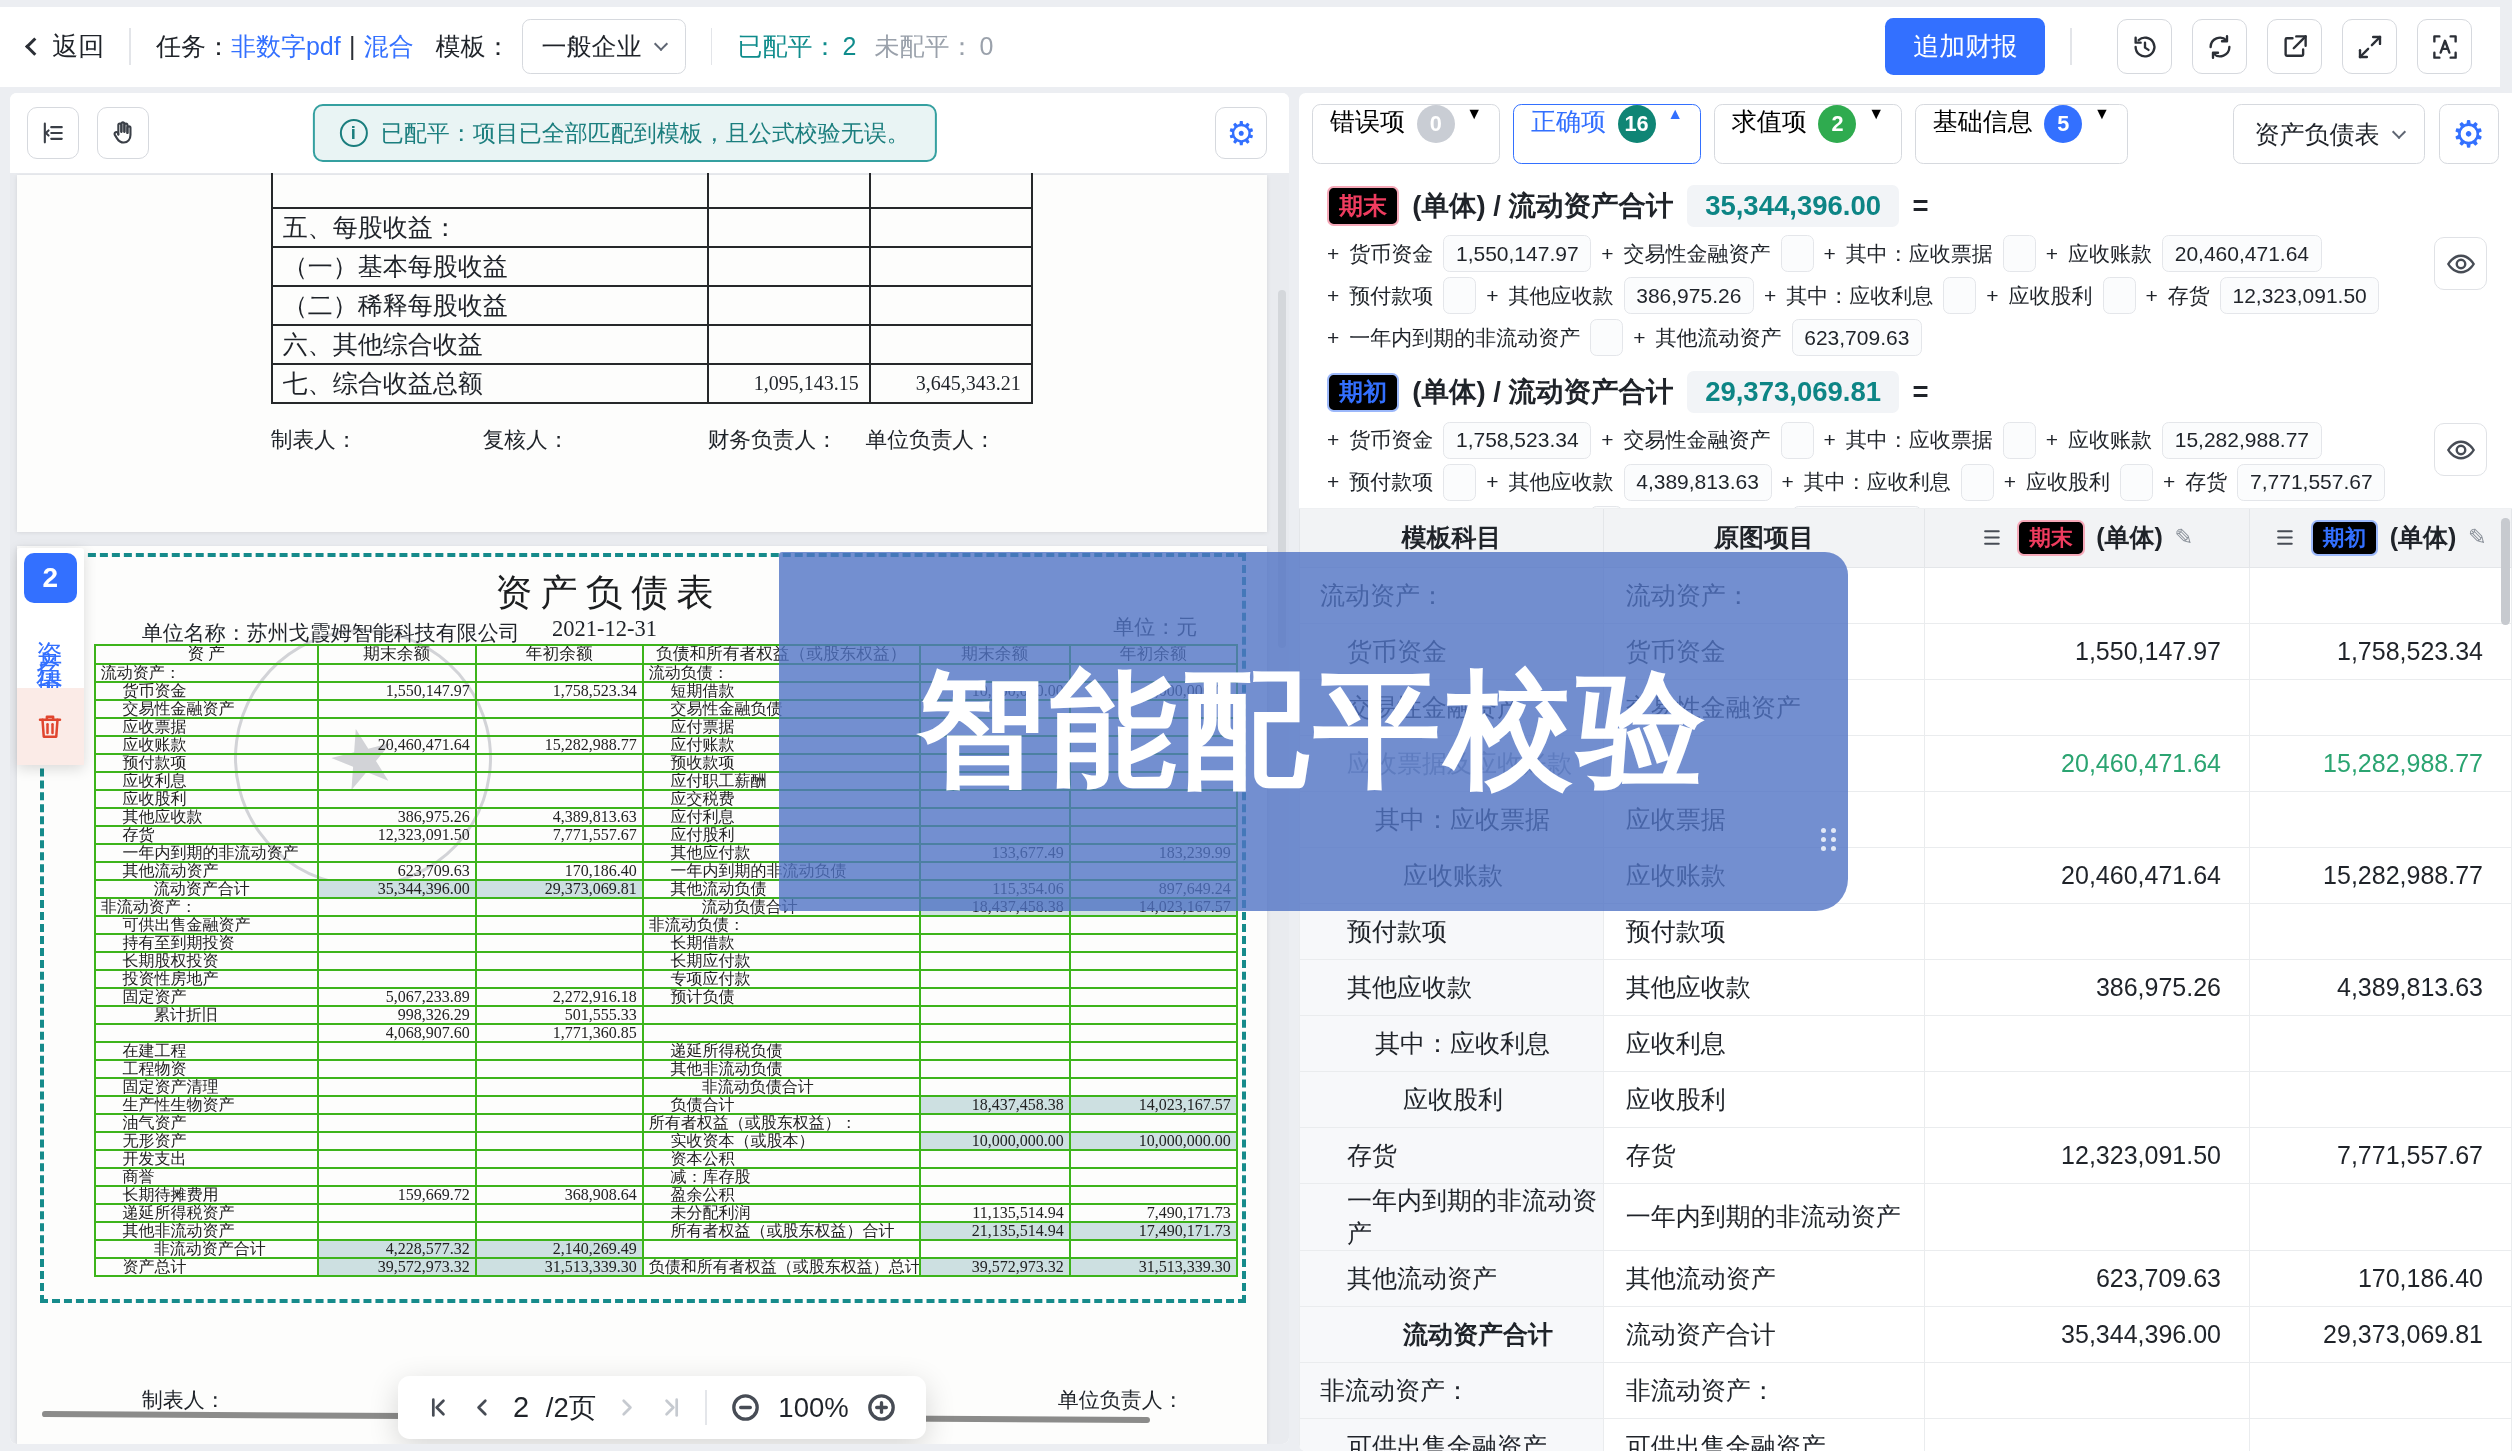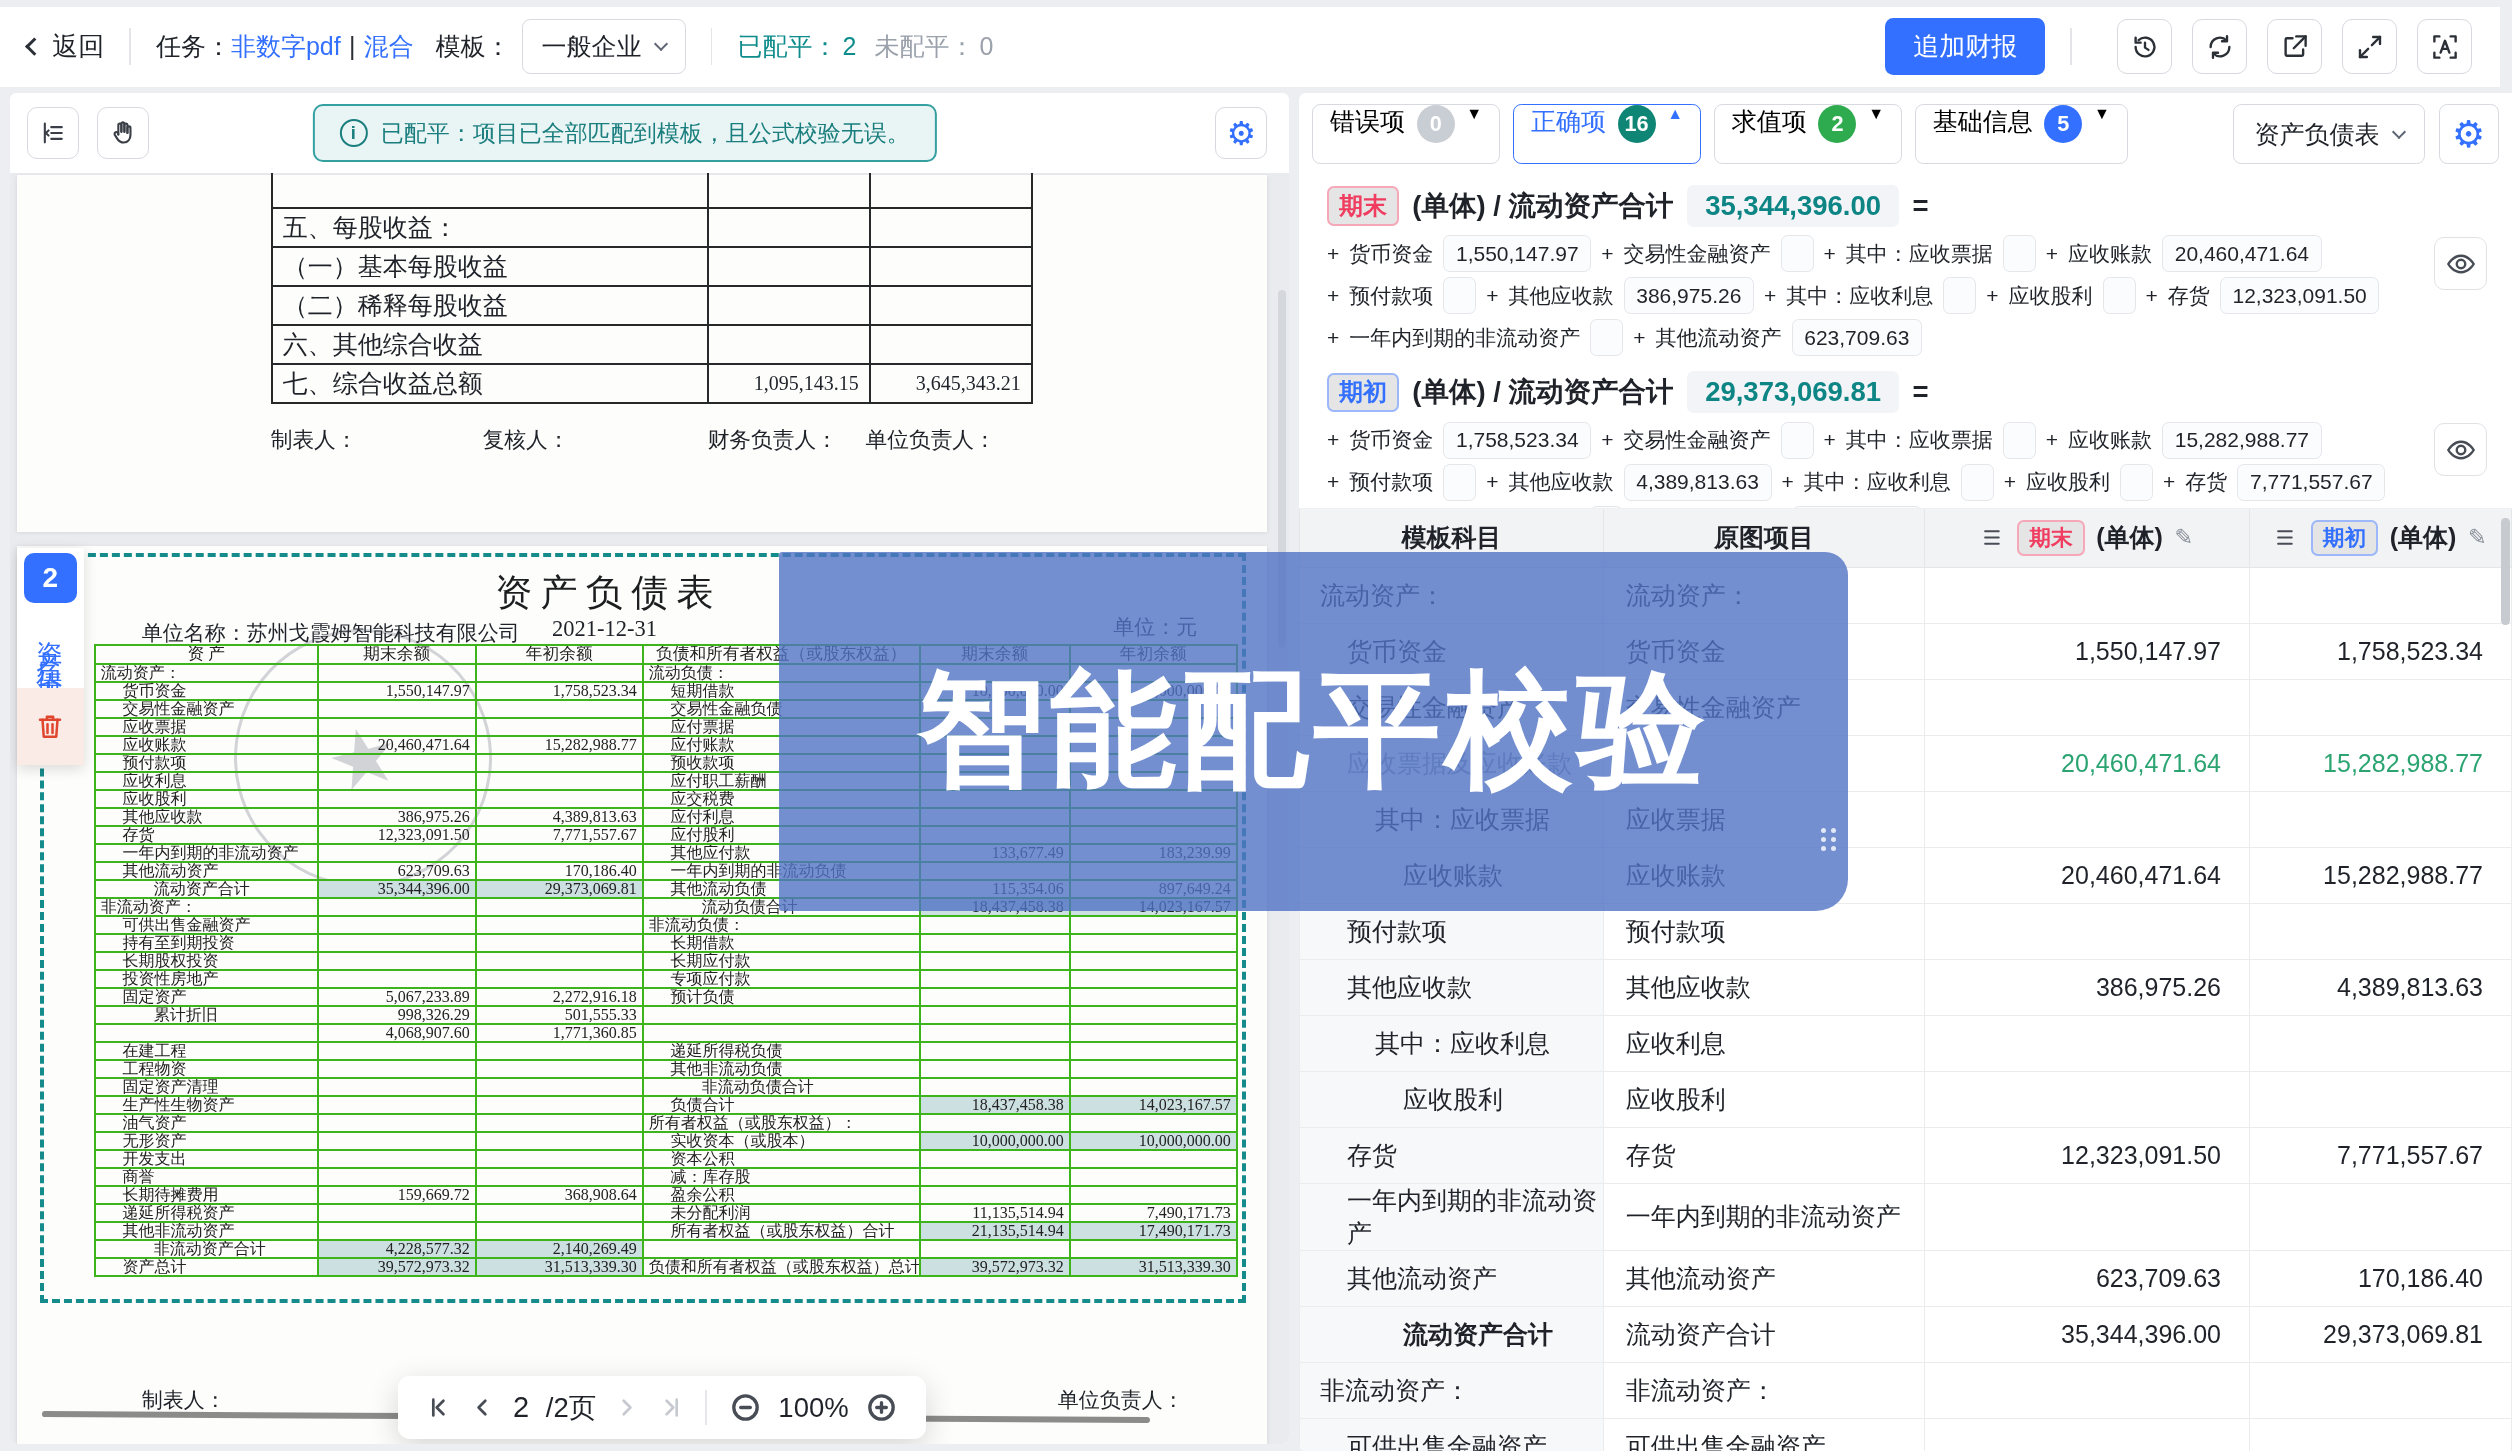--- a/index.html
+++ b/index.html
@@ -77,21 +77,21 @@
   .filter-btn.active { border-color:#3370ff; color:#3370ff; }
   .cnt { min-width:38px; height:38px; border-radius:19px; color:#fff; font-size:21.7px; font-weight:bold; display:flex; align-items:center; justify-content:center; padding:0 6.7px; }
   .cnt.gray{background:#c9cdd4;} .cnt.tealb{background:#0f8575;} .cnt.greenb{background:#2fab4f;} .cnt.blueb{background:#3370ff;}
   .caret { font-size:16px; }
   .filter-btn.active .caret { color:#3370ff; }
   .sheet-sel { margin-left:auto; display:flex; align-items:center; gap:15px; height:60px; border:1.7px solid #d6d9de; border-radius:8.3px; padding:0 20px; font-size:25px; background:#fff; }
   .gear2 { width:60px; height:60px; border:1.7px solid #d6d9de; border-radius:8.3px; display:flex; align-items:center; justify-content:center; color:#3370ff; font-size:37px; background:#fff; }
 
   .fblock { position:relative; padding:10px 92px 5px 28px; }
   .fline1 { display:flex; align-items:center; gap:13.3px; font-size:27.5px; font-weight:bold; }
-  .ptag { font-size:24px; font-weight:bold; padding:1.7px 10px; border-radius:6.7px; border:2.1px solid; background:#e5e5e5; }
+  .ptag { font-size:24px; font-weight:bold; padding:1.7px 10px; border-radius:6.7px; border:2.1px solid; background:#000000; }
   .ptag.end { color:#ef3c5f; border-color:#f6a8b8; }
   .ptag.begin { color:#3370ff; border-color:#9cb8fa; }
   .ftotal { background:#f2f4f7; border-radius:6.7px; padding:5px 18.3px; color:#0d8585; font-size:27.5px; font-weight:bold; }
   .fitems { display:flex; flex-wrap:wrap; column-gap:10px; row-gap:5px; margin-top:8.3px; font-size:21px; align-items:center; }
   .fitem { display:flex; align-items:center; gap:10px; }
   .vbox { min-width:33px; height:37px; display:flex; align-items:center; padding:0 11.7px; background:#fbfcfd; border:1.7px solid #e4e6ea; border-radius:6.7px; font-size:21px; }
   .vbox:empty { width:33px; padding:0; }
   .eye-btn { position:absolute; right:25px; top:62px; width:53px; height:53px; border:1.7px solid #e0e2e6; border-radius:10px; display:flex; align-items:center; justify-content:center; background:#fff; }
   .eye-btn svg { stroke:#474c55; stroke-width:1.8; fill:none; }
 

